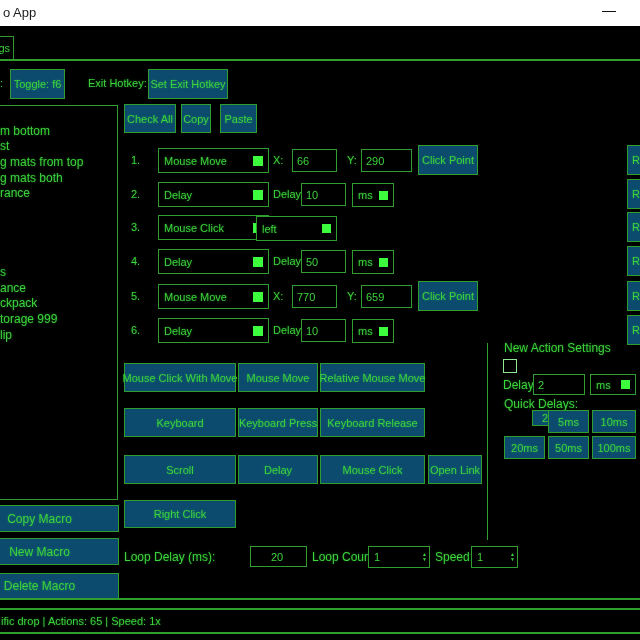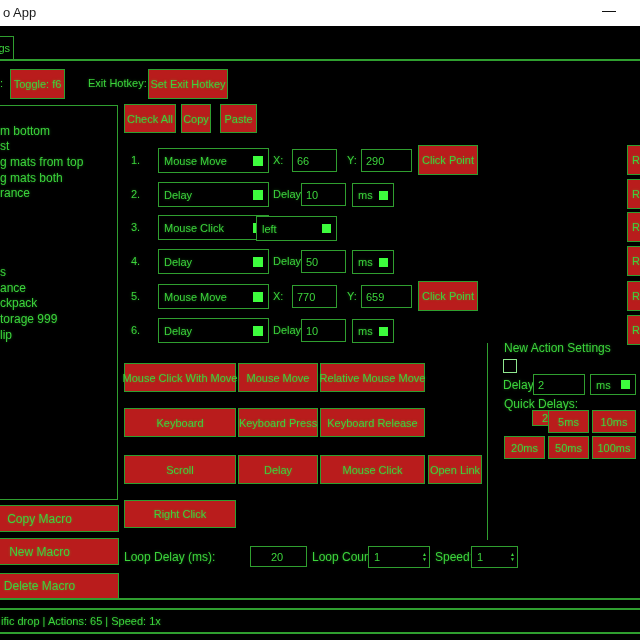--- a/index.html
+++ b/index.html
@@ -7,21 +7,21 @@
   }
   *{margin:0;padding:0;box-sizing:border-box;}
   html,body{background:#000;}
   #screen{
     position:relative;width:640px;height:640px;overflow:hidden;background:#000;
     font-family:"Liberation Sans",sans-serif;
   }
   .lbl{position:absolute;color:var(--tx);font-size:11px;white-space:nowrap;
        text-shadow:0 0 3px rgba(61,252,61,.35);}
   .lbl12{font-size:12px;}
-  .btn{position:absolute;background:#b91c1c;border:1px solid var(--bd);color:var(--tx);
+  .btn{position:absolute;background:#0c4a6e;border:1px solid var(--bd);color:var(--tx);
        font-size:11px;display:flex;align-items:center;justify-content:center;
        white-space:nowrap;cursor:default;text-shadow:0 0 3px rgba(61,252,61,.35);}
   .tin{position:absolute;background:#000;border:1px solid var(--bd);color:var(--tx);
        font-size:11px;padding:0 4px;outline:none;font-family:"Liberation Sans",sans-serif;}
   .dd{position:absolute;background:#000;border:1px solid var(--bd);color:var(--tx);
       font-size:11px;display:flex;align-items:center;justify-content:space-between;
       padding:0 5px;white-space:nowrap;text-shadow:0 0 3px rgba(61,252,61,.35);}
   .sq{width:10px;height:10px;background:var(--bq);flex:0 0 auto;margin-left:6px;}
   .sq9{width:9px;height:9px;}
   .hline{position:absolute;background:var(--bd);}

